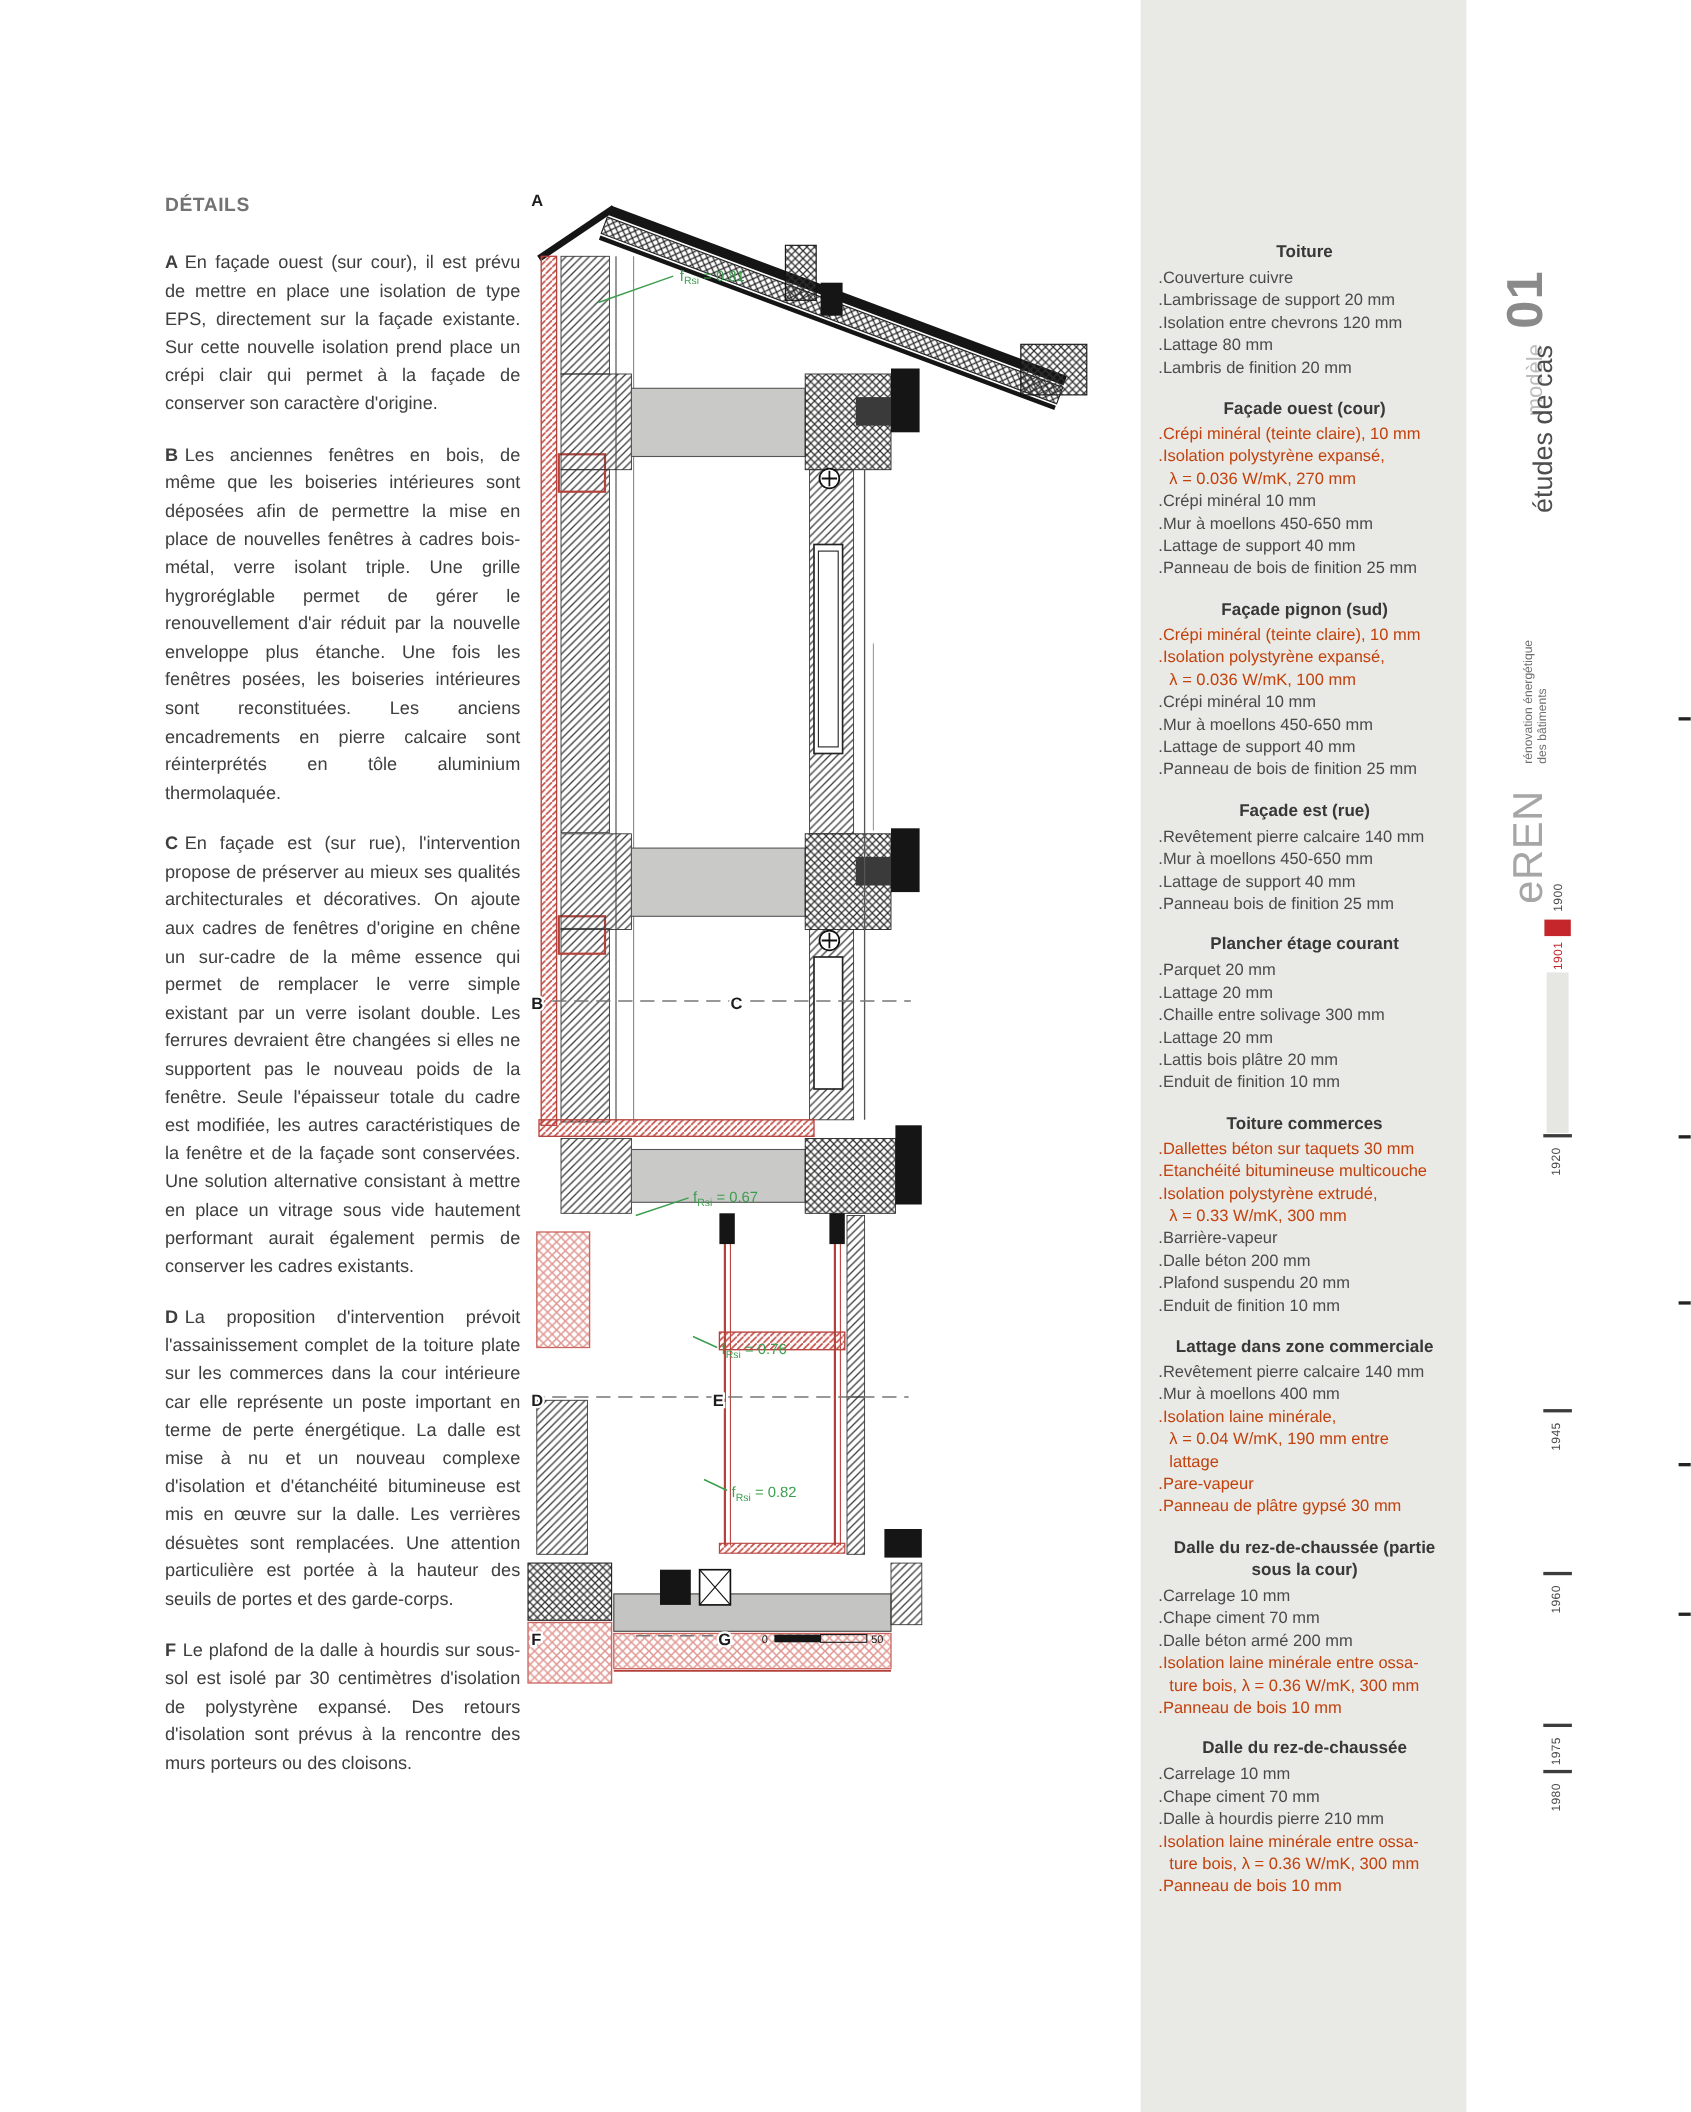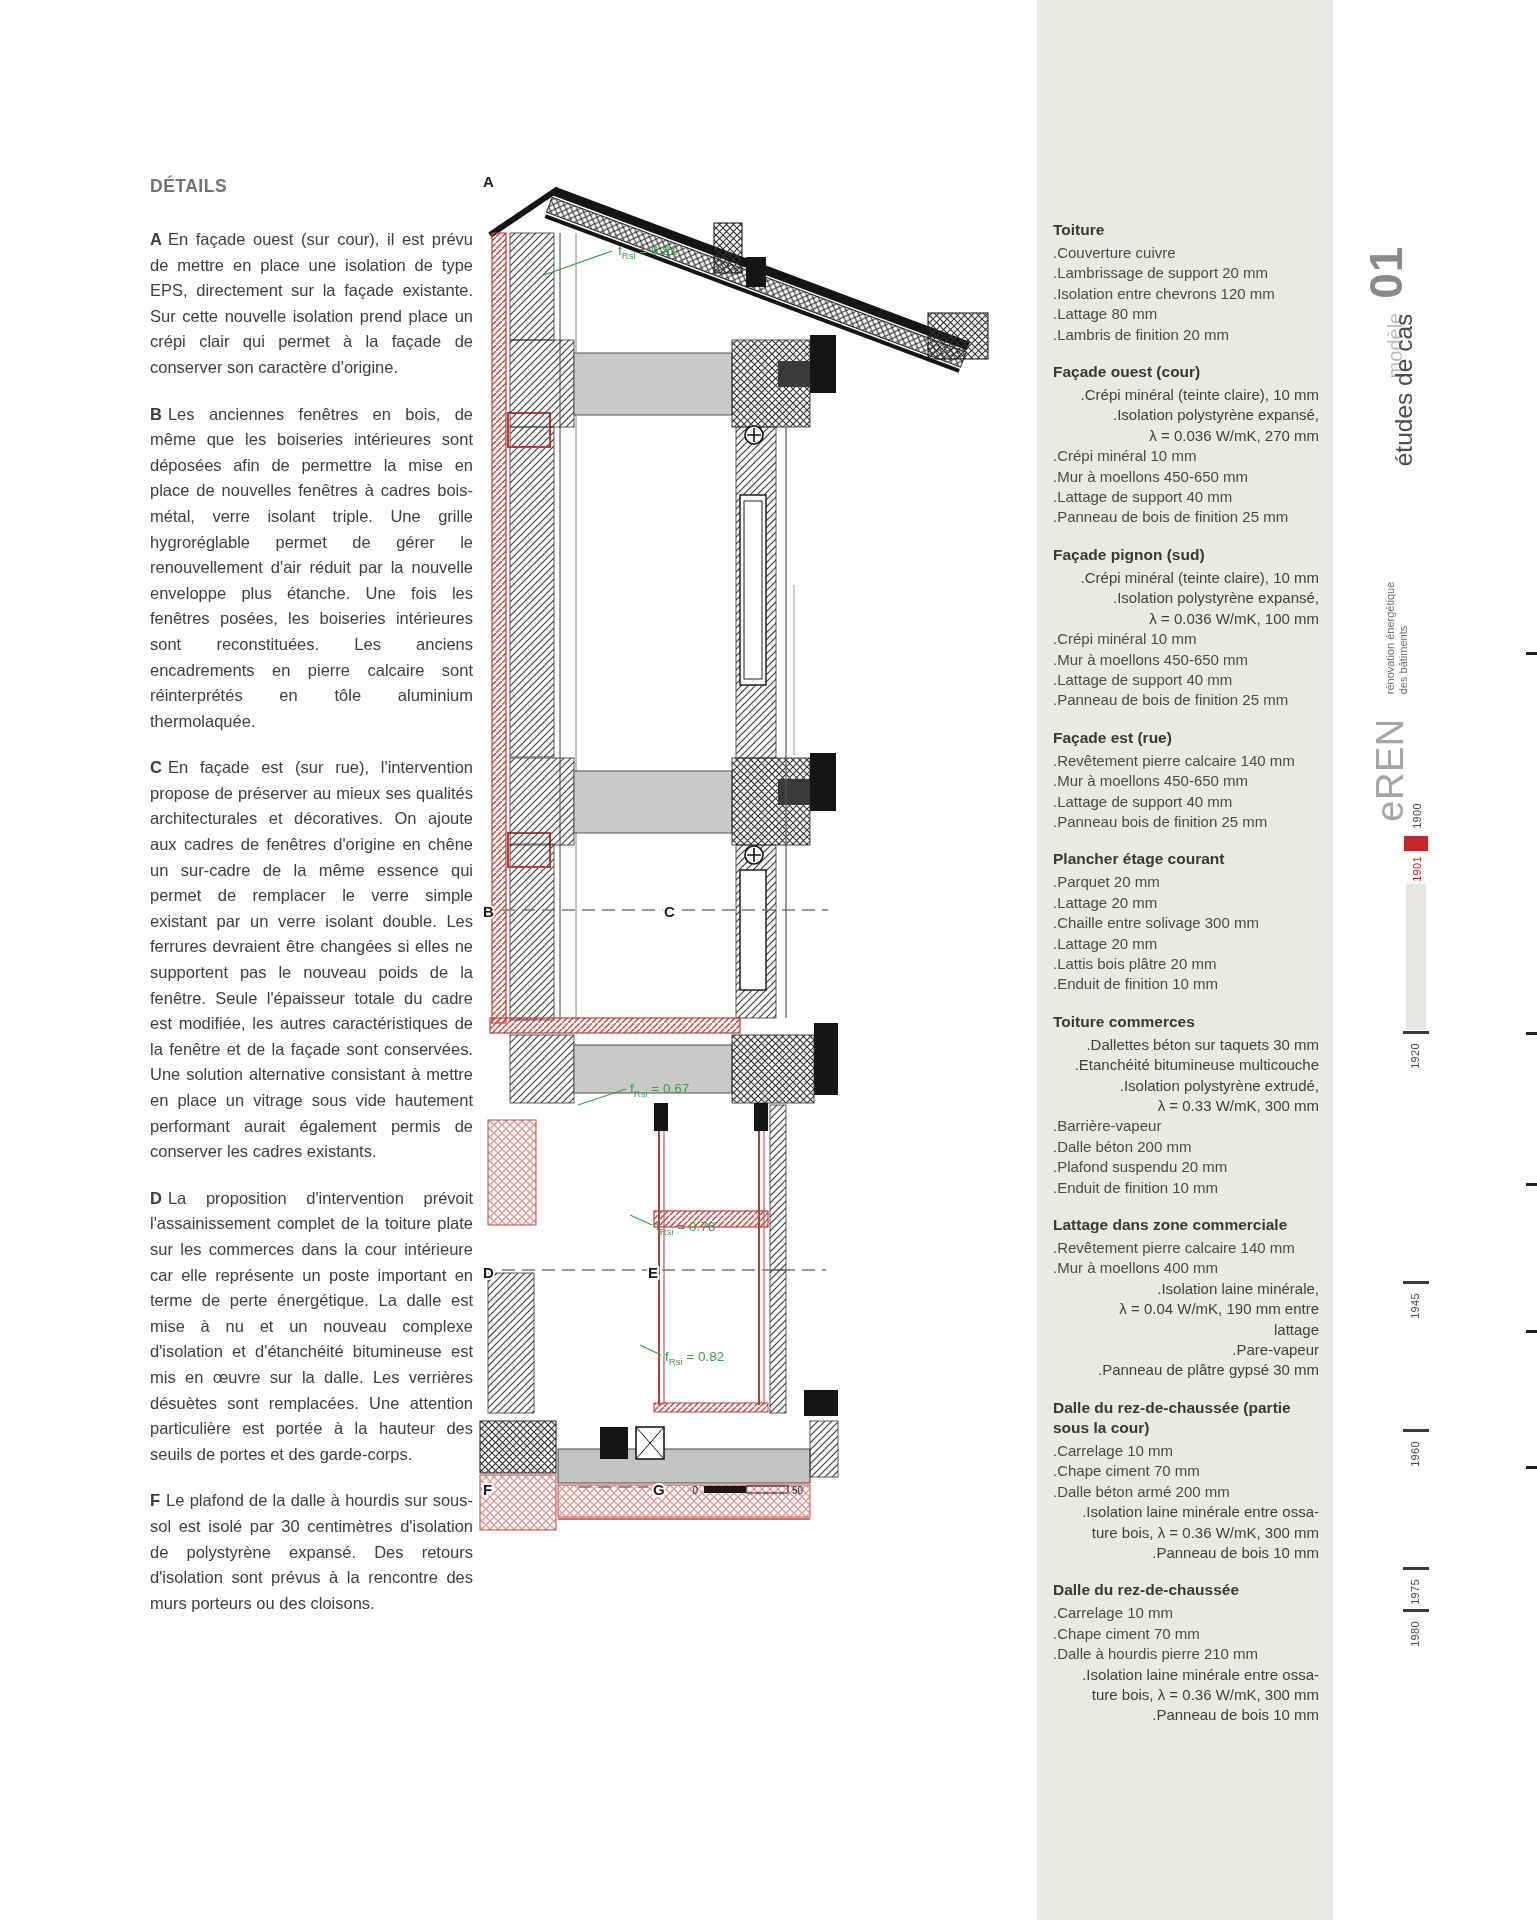--- a/index.html
+++ b/index.html
@@ -12,23 +12,23 @@
   
   #left-col{left:150px;top:176px;width:323px;}
   #details-title{font-size:17.5px;font-weight:bold;letter-spacing:.5px;color:#737373;margin:0 0 30px 0;}
   .para{font-size:16.5px;line-height:25.6px;text-align:justify;margin:0 0 21px 0;color:#3e3e3e;}
   .para .ptag{font-weight:bold;margin-right:6px;}
 
   
   #gray-panel{left:1037px;top:0;width:296px;height:1920px;background:#e9e9e5;}
   #layers{left:1053px;top:220px;width:266px;}
   .sec{margin-bottom:17px;}
-  .sec-title{font-size:15.5px;font-weight:bold;color:#383838;line-height:20px;margin-bottom:3px;}
+  .sec-title{font-size:15.5px;font-weight:bold;color:#383838;line-height:20px;margin-bottom:3px;text-align:center;}
   .li{font-size:15px;line-height:20.4px;color:#4a4a4a;}
-  .li.red{color:#404040;text-align:right;}
+  .li.red{color:#c2410c;}
   .li.cont{padding-left:10px;}
   #caption{font-size:15px;line-height:21px;font-style:italic;color:#3f3f3f;margin-top:26px;}
 
   
   .vrot{position:absolute;white-space:nowrap;transform:translate(-50%,-50%) rotate(-90deg);}
   .model-word{font-size:20px;color:#bcbcbc;}
   .model-num{font-size:46px;font-weight:bold;color:#8a8a8a;margin-left:14px;letter-spacing:1px;}
   #series-block{font-size:24.5px;color:#4e4e4e;}
   #brand-name{font-size:38px;color:#a6a6a6;letter-spacing:.5px;}
   #brand-sub .col{display:flex;flex-direction:column;font-size:11px;line-height:12.5px;color:#6f6f6f;text-align:left;}

